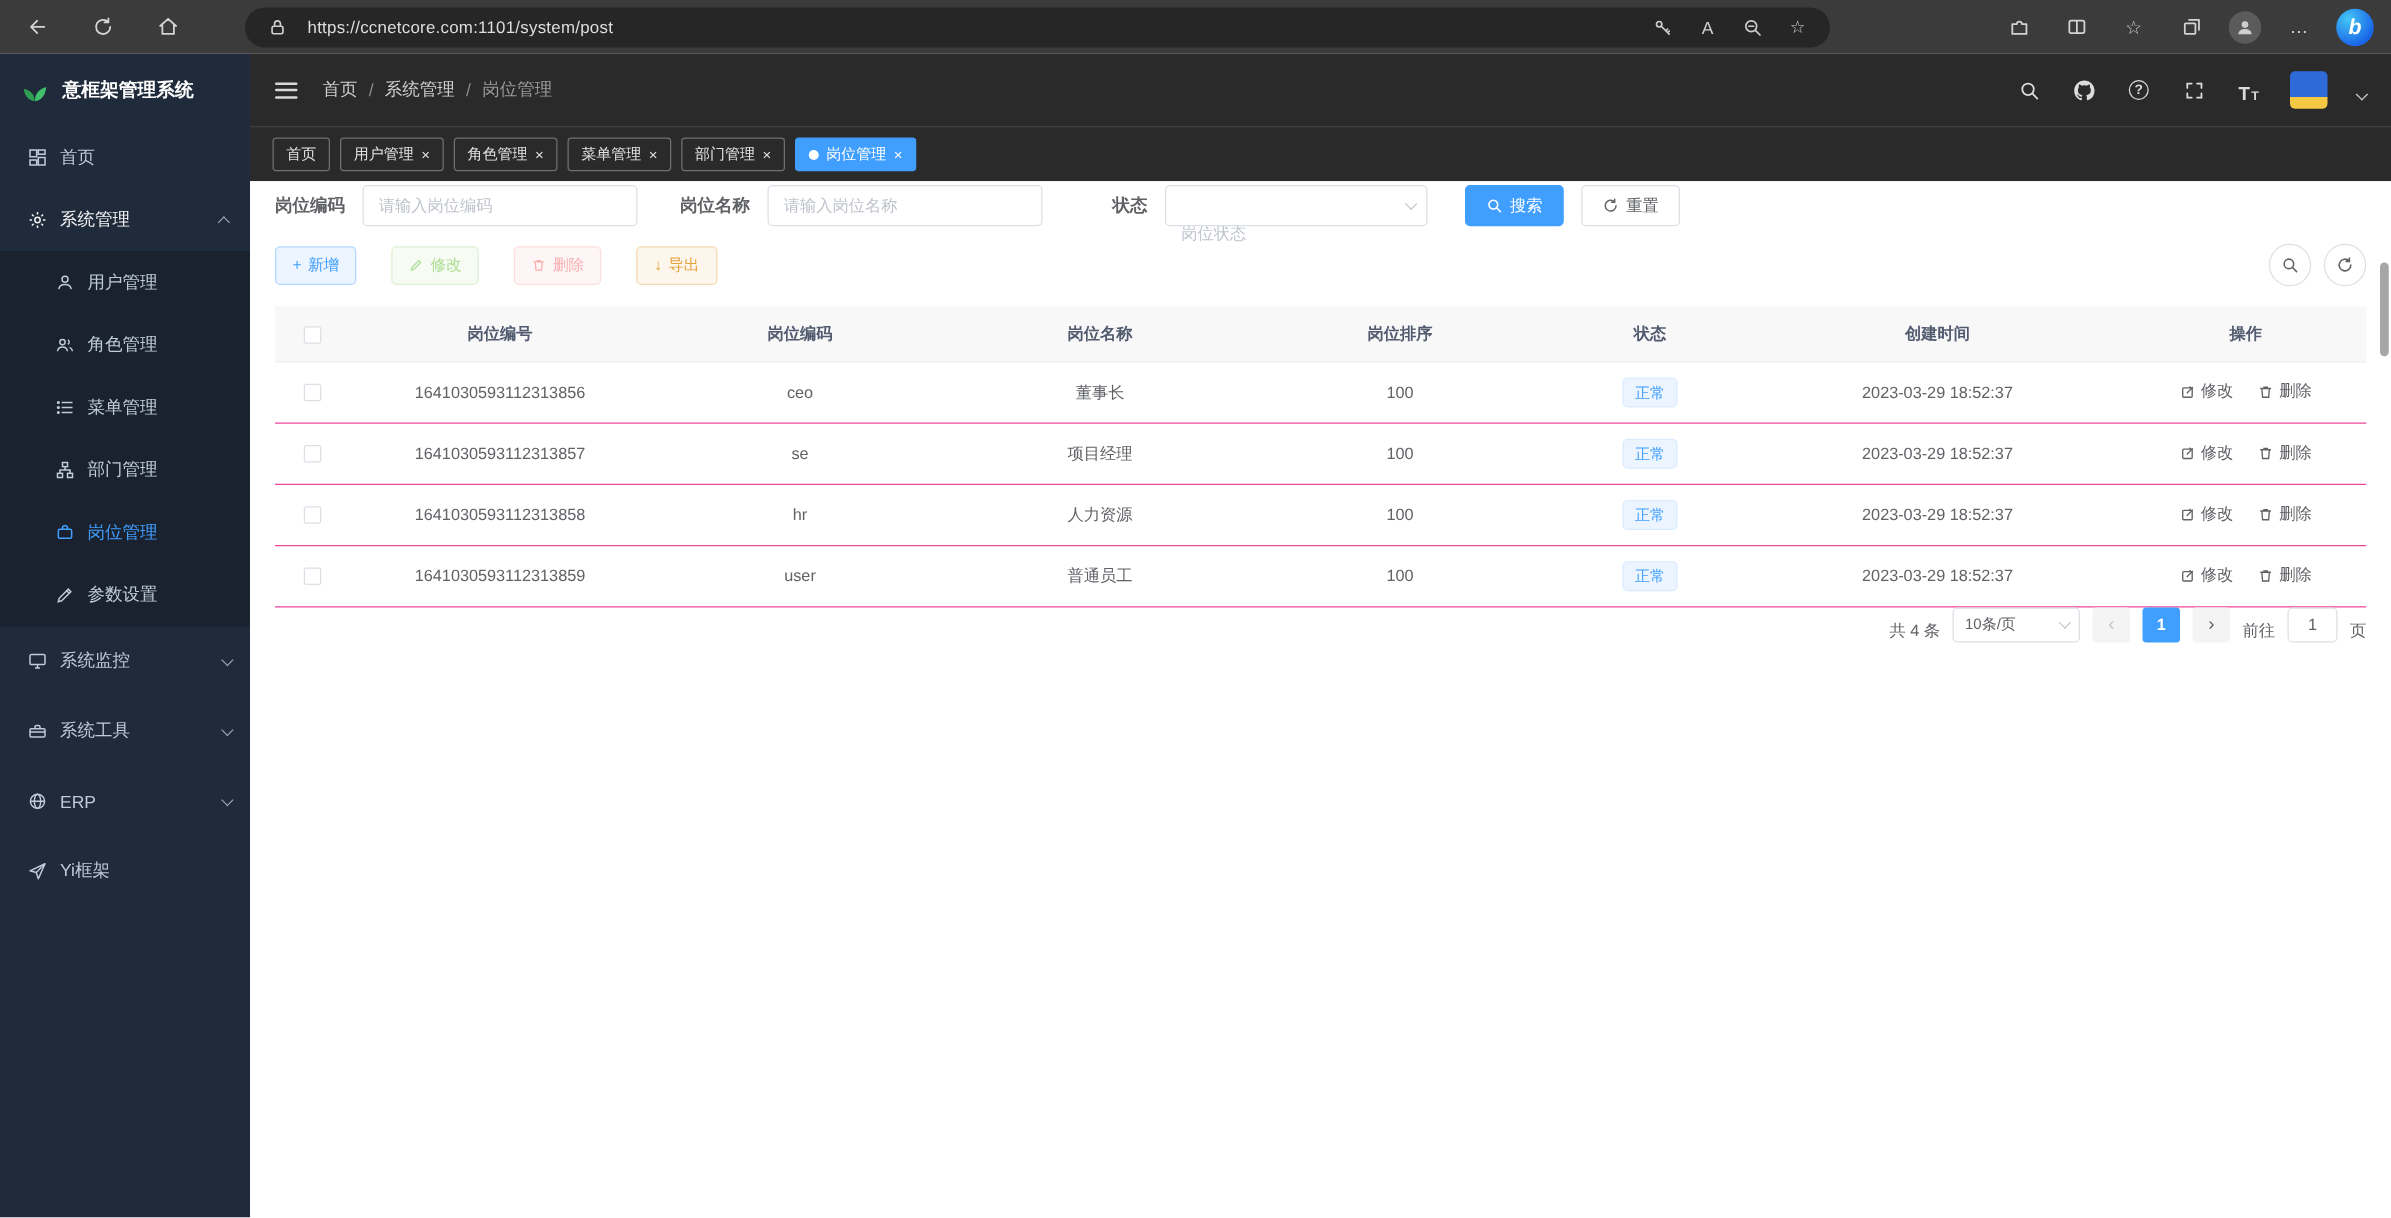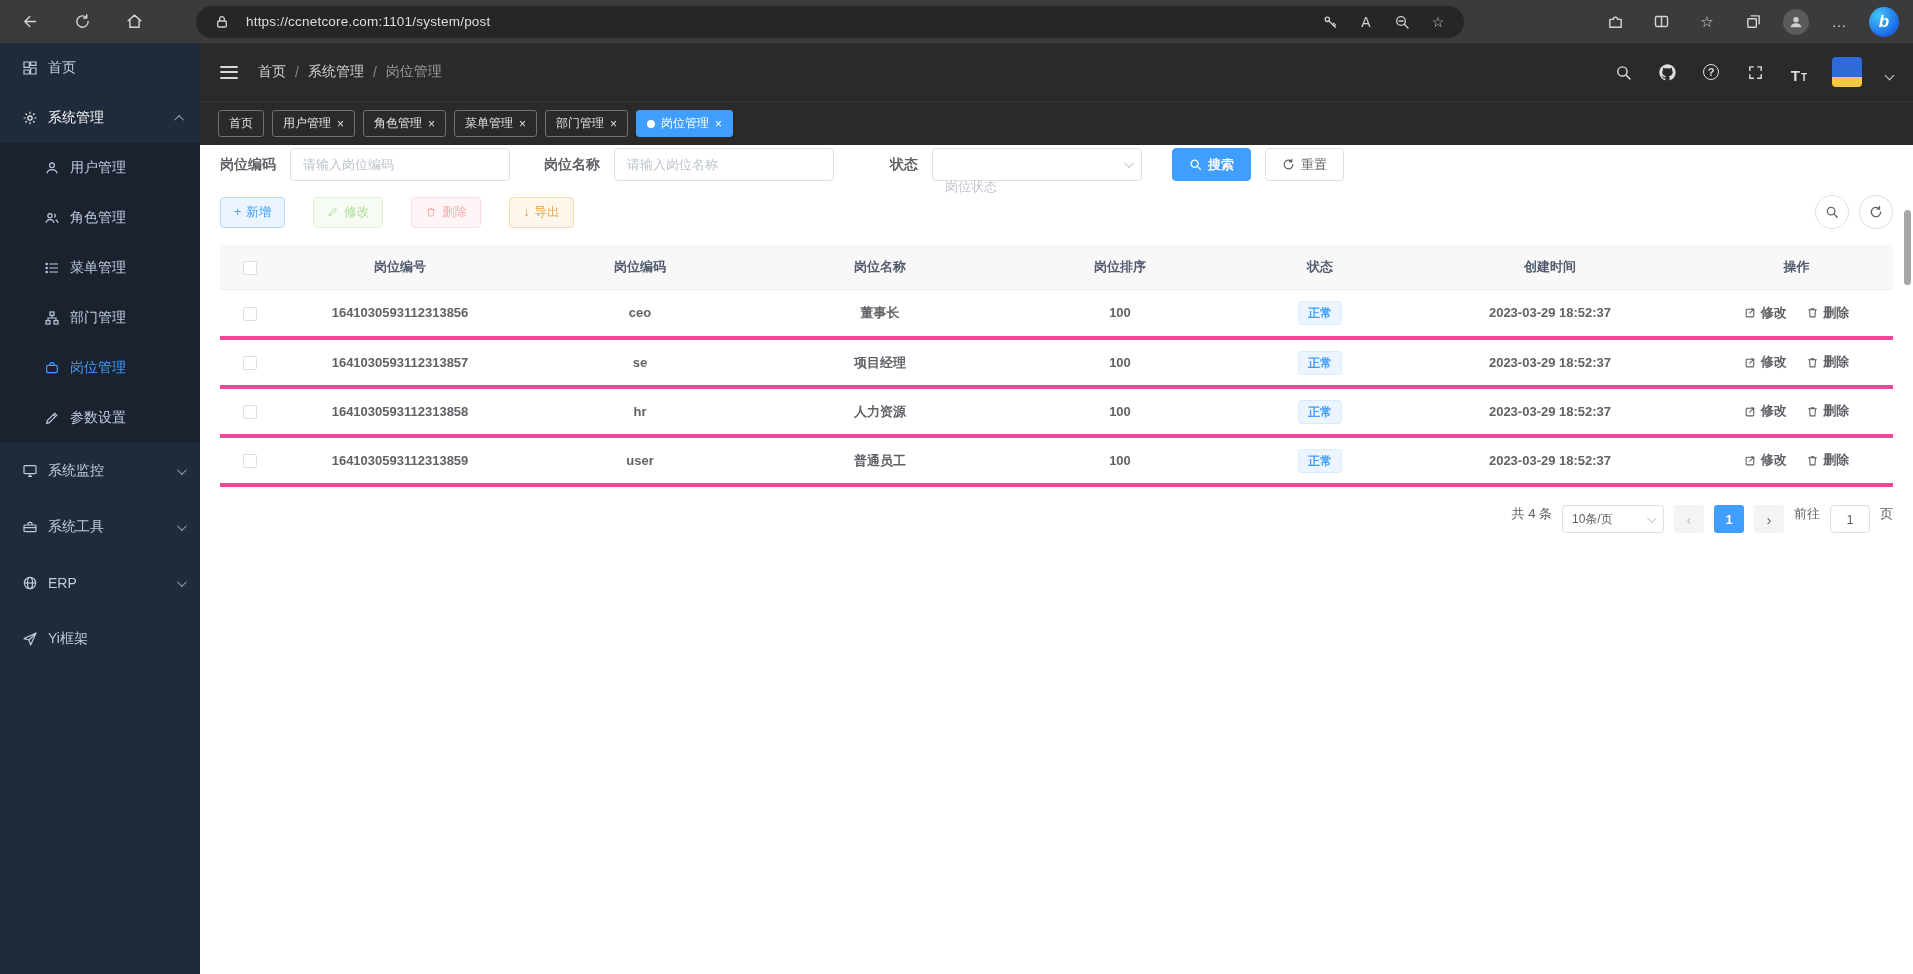--- a/index.html
+++ b/index.html
@@ -83,21 +83,21 @@
   .filters { display:flex; align-items:center; }
   .f-label { font-size:14px; font-weight:bold; color:#606266; margin-right:14px; white-space:nowrap; }
   .f-input { width:220px; height:33px; border:1px solid #dcdfe6; border-radius:4px; padding:0 12px;
              font-size:13px; color:#606266; outline:none; font-family:inherit; background:#fff; }
   .f-input::placeholder { color:#bfc4cc; }
   .f-select { width:210px; height:33px; border:1px solid #dcdfe6; border-radius:4px; padding:0 10px 0 12px;
               display:flex; align-items:center; justify-content:space-between; cursor:pointer; background:#fff; }
   .f-select .ph { font-size:13px; color:#bfc4cc;margin-top:44px; }
   .sel-caret { width:7px; height:7px; border-right:1.5px solid #c0c4cc; border-bottom:1.5px solid #c0c4cc;
                transform:rotate(45deg) translateY(-2px); }
-  .ml34 { margin-left:34px; } .ml56 { margin-left:56px; } .ml30 { margin-left:30px;font-weight:bold; } .ml14 { margin-left:14px; }
+  .ml34 { margin-left:34px; } .ml56 { margin-left:56px; } .ml30 { margin-left:30px; } .ml14 { margin-left:14px; }
   .btn { height:33px; border-radius:4px; font-size:13px; display:flex; align-items:center; gap:6px;
          padding:0 16px; cursor:pointer; font-family:inherit; border:1px solid transparent; }
   .btn svg { width:13px; height:13px; }
   .btn-primary { background:#409eff; color:#fff; border-color:#409eff; }
   .btn-plain { background:#fff; color:#606266; border-color:#dcdfe6; }
 
   .toolbar { display:flex; align-items:center; gap:28px; margin-top:14px; }
   .tb { height:31px; padding:0 13px; border-radius:4px; font-size:12.5px; display:flex; align-items:center; gap:5px;
         cursor:pointer; border:1px solid; font-family:inherit; }
   .tb svg { width:12px; height:12px; }
@@ -106,31 +106,31 @@
   .tb-del { color:#f56c6c; background:#fef0f0; border-color:#fbc4c4; opacity:.55; cursor:not-allowed; }
   .tb-exp { color:#e6a23c; background:#fdf6ec; border-color:#f5dab1; }
   .tool-right { margin-left:auto; display:flex; gap:10px; }
   .circle-btn { width:34px; height:34px; border-radius:50%; border:1px solid #dcdfe6; background:#fff;
                 color:#606266; display:flex; align-items:center; justify-content:center; cursor:pointer; }
   .circle-btn svg { width:14px; height:14px; }
 
   table.grid { width:100%; margin-top:16px; border-collapse:collapse; table-layout:fixed; }
   .grid th { background:#f8f8f9; height:44px; font-size:13px; font-weight:bold; color:#515a6e;
              border-bottom:1px solid #ebeef5; text-align:center; }
-  .grid td { height:49px; font-size:13px; color:#606266; text-align:center; border-bottom:4px solid #ec4899;font-weight:bold; }
+  .grid td { height:49px; font-size:13px; color:#606266; text-align:center; border-bottom:1px solid #ec4899; }
   .cb { width:14px; height:14px; border:1px solid #dcdfe6; border-radius:2px; background:#fff; display:inline-block;
         vertical-align:middle; cursor:pointer; }
   .status-tag { display:inline-block; padding:0 9px; height:24px; line-height:22px; font-size:12px;
                 background:#ecf5ff; border:1px solid #d9ecff; color:#409eff; border-radius:4px; }
   .ops { color:#409eff; }
   .op { display:inline-flex; align-items:center; gap:4px; cursor:pointer; margin:0 8px; }
   .op svg { width:13px; height:13px; }
   .op i { font-style:normal; font-size:13px; }
 
-  .pagination { display:flex; align-items:flex-start; justify-content:flex-end; gap:10px; margin-top:18px;
+  .pagination { display:flex; align-items:flex-end; justify-content:flex-end; gap:10px; 
                 font-size:13px; color:#606266; }
   .psel { width:102px; height:28px; border:1px solid #dcdfe6; border-radius:4px; display:flex; align-items:center;
           justify-content:space-between; padding:0 9px; font-size:12px; cursor:pointer; }
   .pbtn { min-width:30px; height:28px; background:#f4f4f5; border-radius:3px; display:flex; align-items:center;
           justify-content:center; font-size:15px; cursor:pointer; }
   .pbtn.disabled { color:#c0c4cc; }
   .pbtn.active { background:#409eff; color:#fff; font-weight:bold; font-size:13px; }
   .goto-input { width:40px; height:28px; border:1px solid #dcdfe6; border-radius:4px; text-align:center;
                 font-size:13px; color:#606266; outline:none; font-family:inherit; }
 
@@ -209,20 +209,27 @@
           </svg>
       </span>
       <span class="cbtn">…</span>
       <span class="bing-btn">b</span>
     </div>
   </div>
 
   <div class="app">
 
     <aside class="sidebar">
+      <div class="logo">
+        <svg viewBox="0 0 24 24">
+          <path d="M12 21c-.3-5.5 2.6-9.6 9-11.5-.7 6.8-3.7 10.3-9 11.5z" fill="#3fbf6b"></path>
+          <path d="M11.5 21C11.8 16 9.4 12.6 3 11c.8 6 3.6 9 8.5 10z" fill="#2e9e52"></path>
+        </svg>
+        <span class="logo-text">意框架管理系统</span>
+      </div>
 
       <nav>
         <div class="mi">
           <svg viewBox="0 0 24 24" fill="none" stroke="currentColor" stroke-width="1.8">
               <path d="M3 3h8v8H3zM13 3h8v5h-8zM13 12h8v9h-8zM3 15h8v6H3z"></path>
             </svg>
           <span>首页</span>
         </div>
 
         <div class="mi parent-open">

